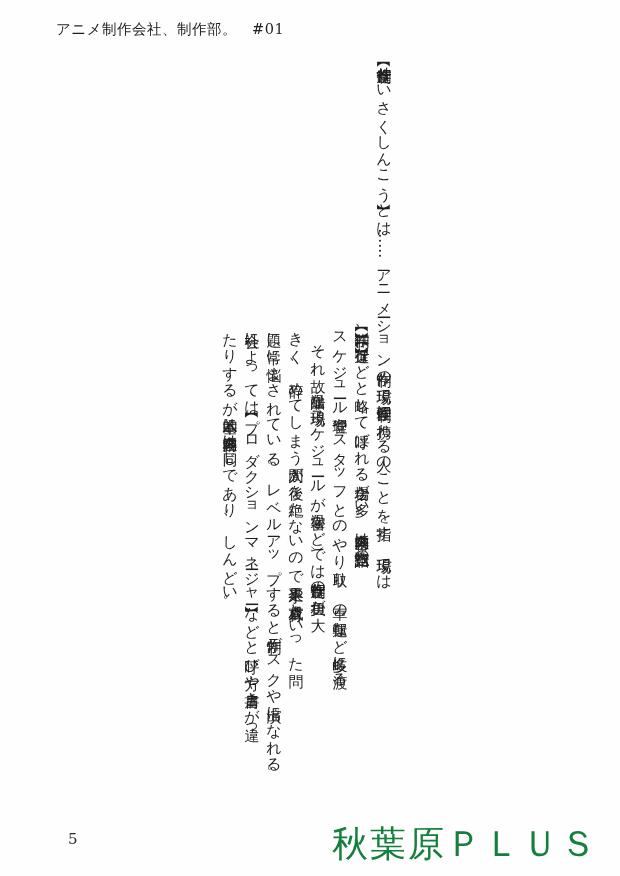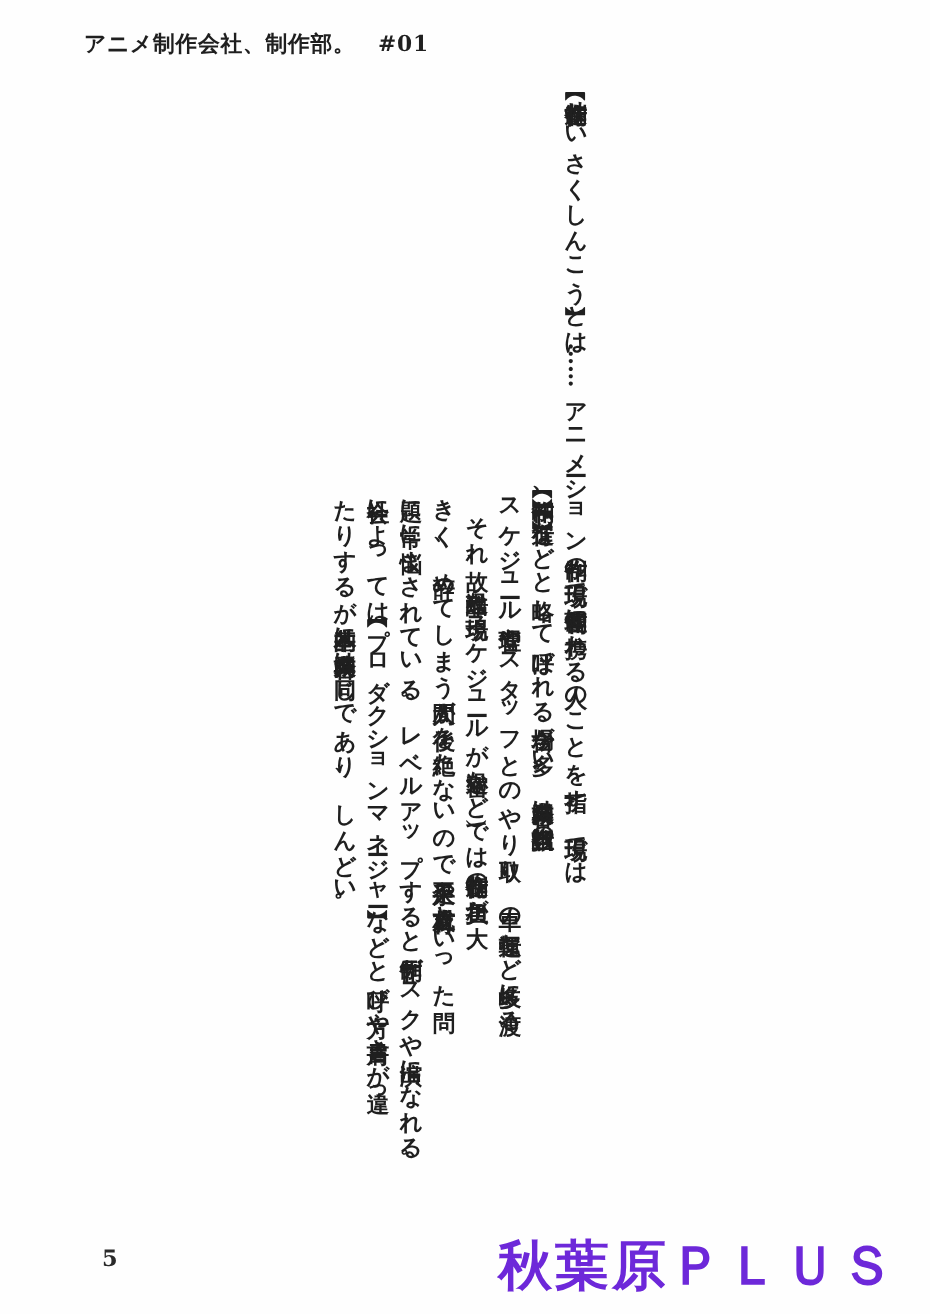--- a/index.html
+++ b/index.html
@@ -8,21 +8,20 @@
     background: #ffffff;
   }
   .page {
     position: relative;
     width: 620px;
     height: 876px;
     background: #fefefe;
     overflow: hidden;
     font-family: "DejaVu Serif", "Liberation Serif", serif;
     color: #1f1f1f;
-    font-weight: bold;
   }
   .header {
     position: absolute;
     left: 56px;
     top: 20px;
     font-size: 14.5px;
     letter-spacing: 0.5px;
     white-space: pre;
   }
   .vtext {
@@ -48,21 +47,21 @@
     top: 830px;
     font-size: 15px;
     color: #2a2a2a;
   }
   .logo {
     position: absolute;
     right: 22px;
     top: 820px;
     font-size: 36px;
     letter-spacing: 2px;
-    color: #6d28d9;
+    color: #15803d;
     font-family: "DejaVu Sans", "Liberation Sans", sans-serif;
     white-space: nowrap;
   }
 </style>
 </head>
 <body>
 
 <div class="page">
 
   <div class="header">アニメ制作会社、制作部。　#01</div>

